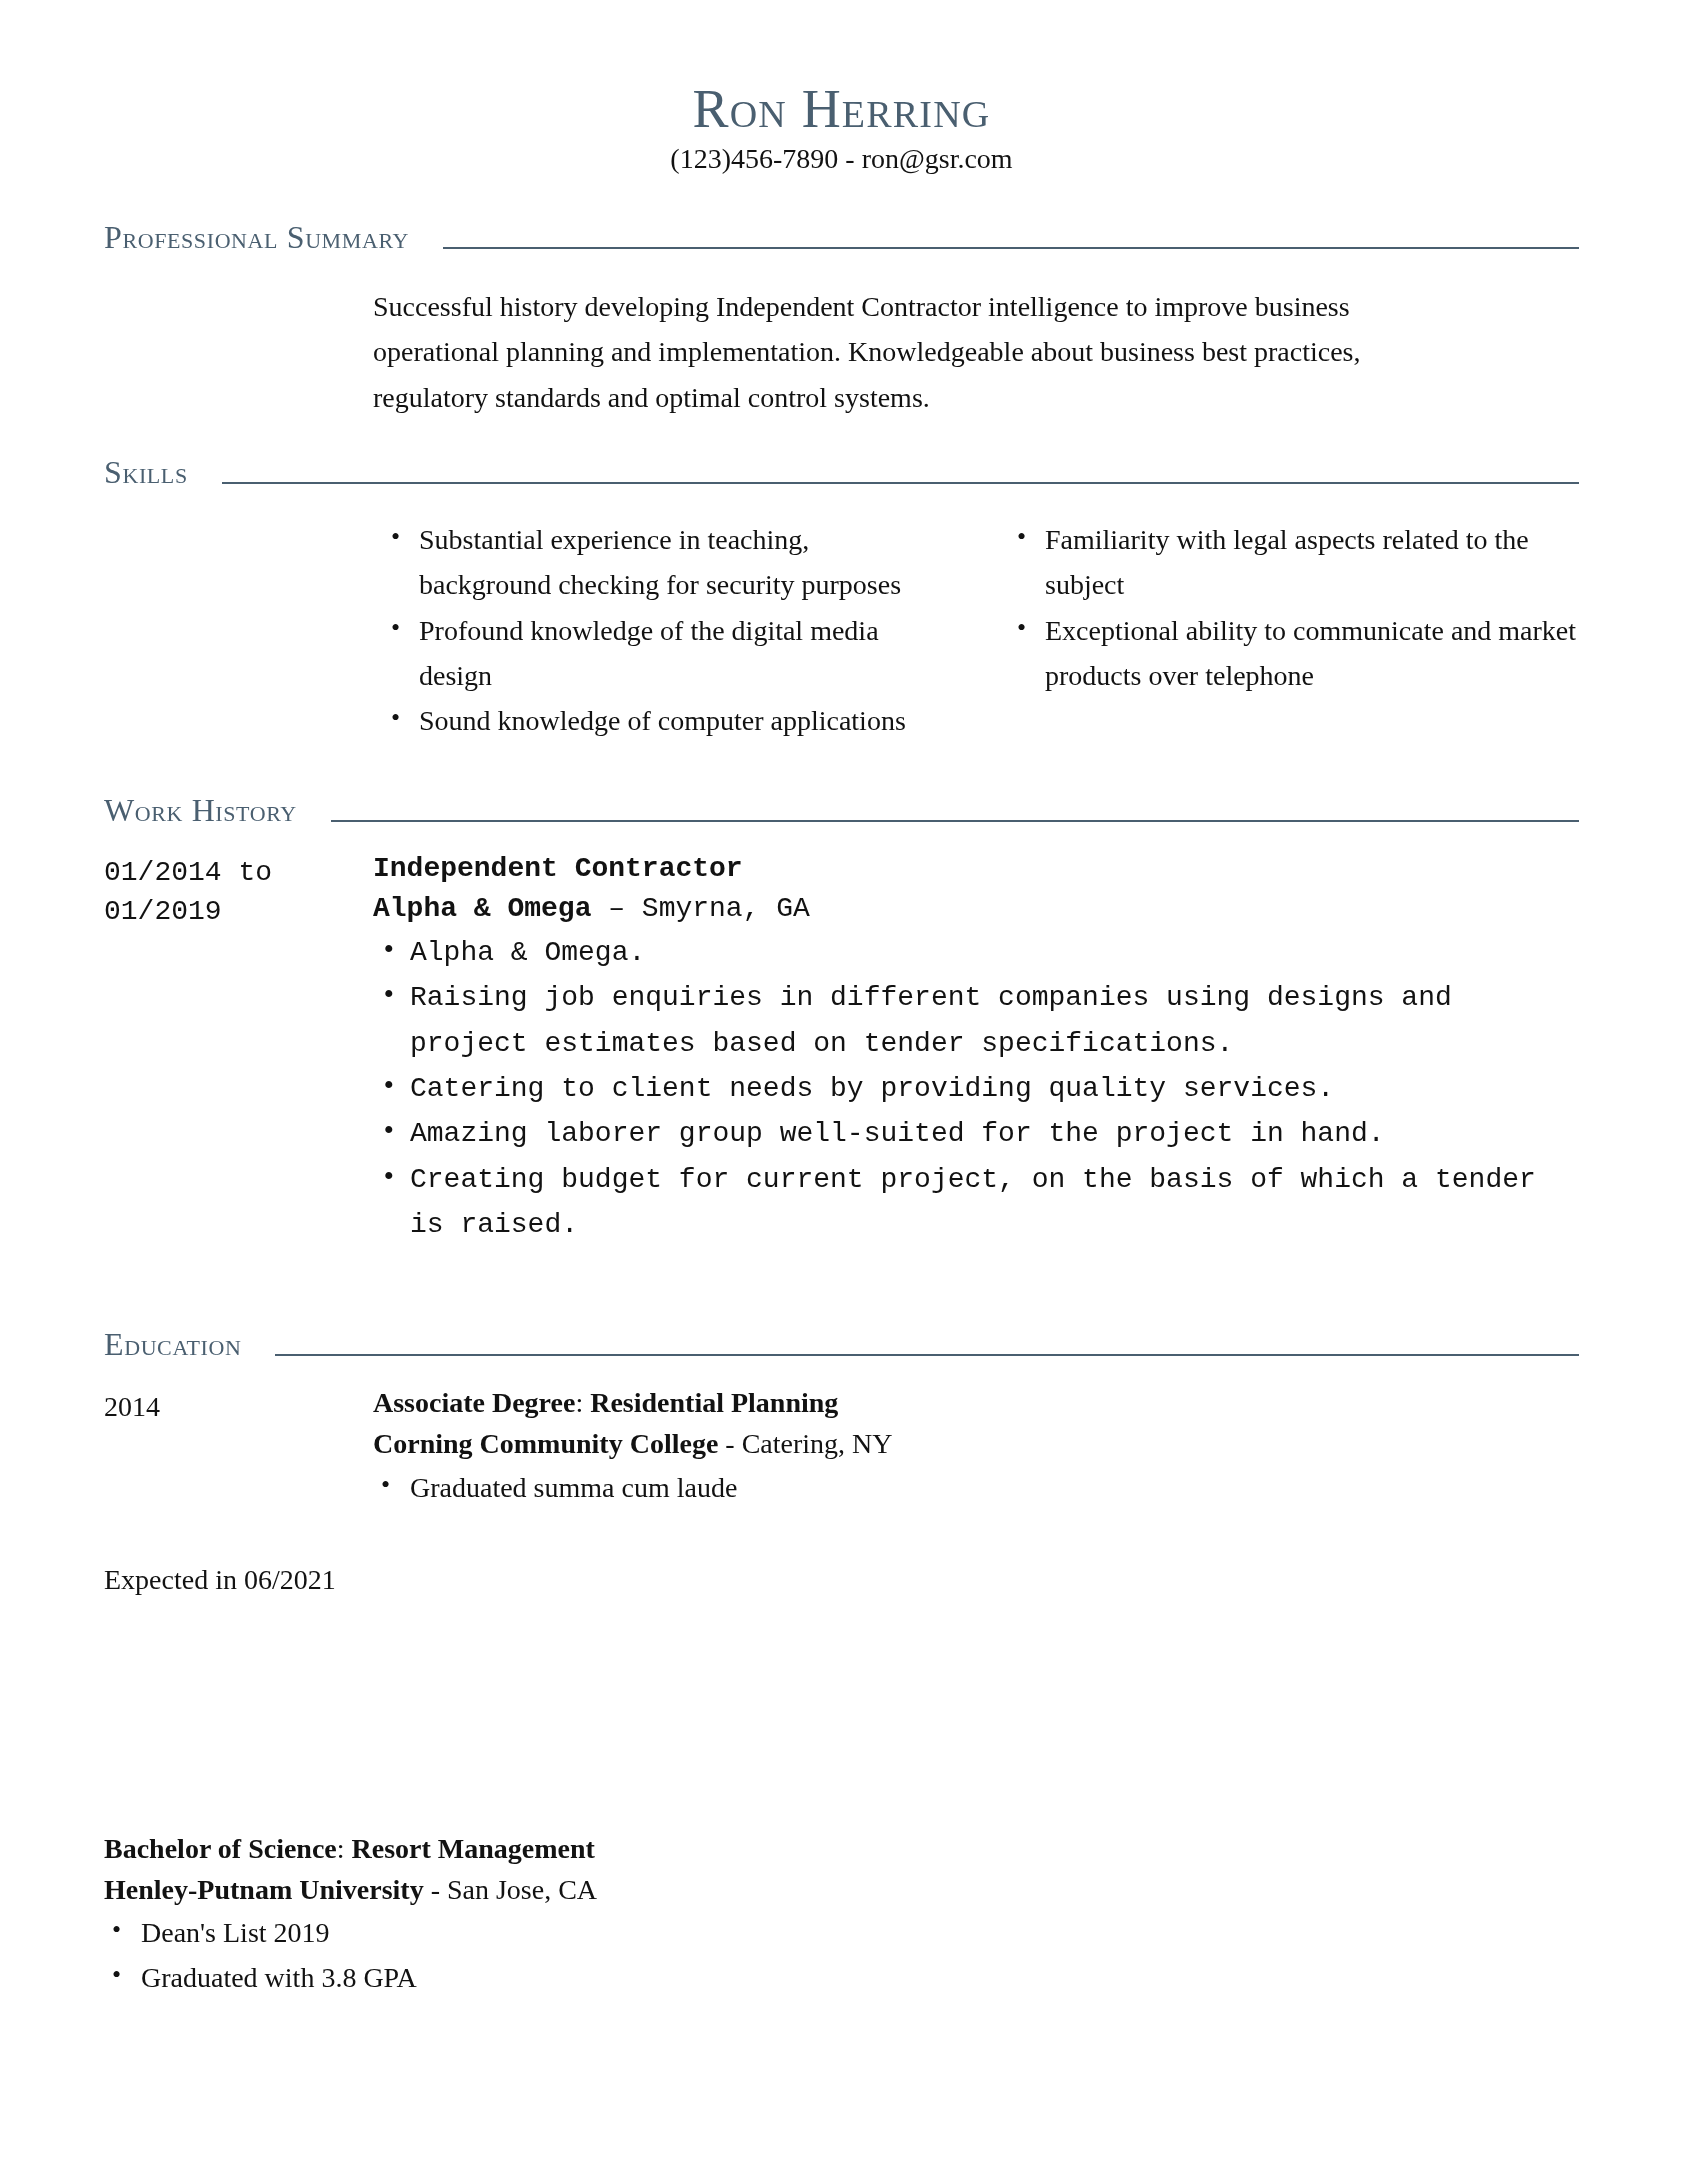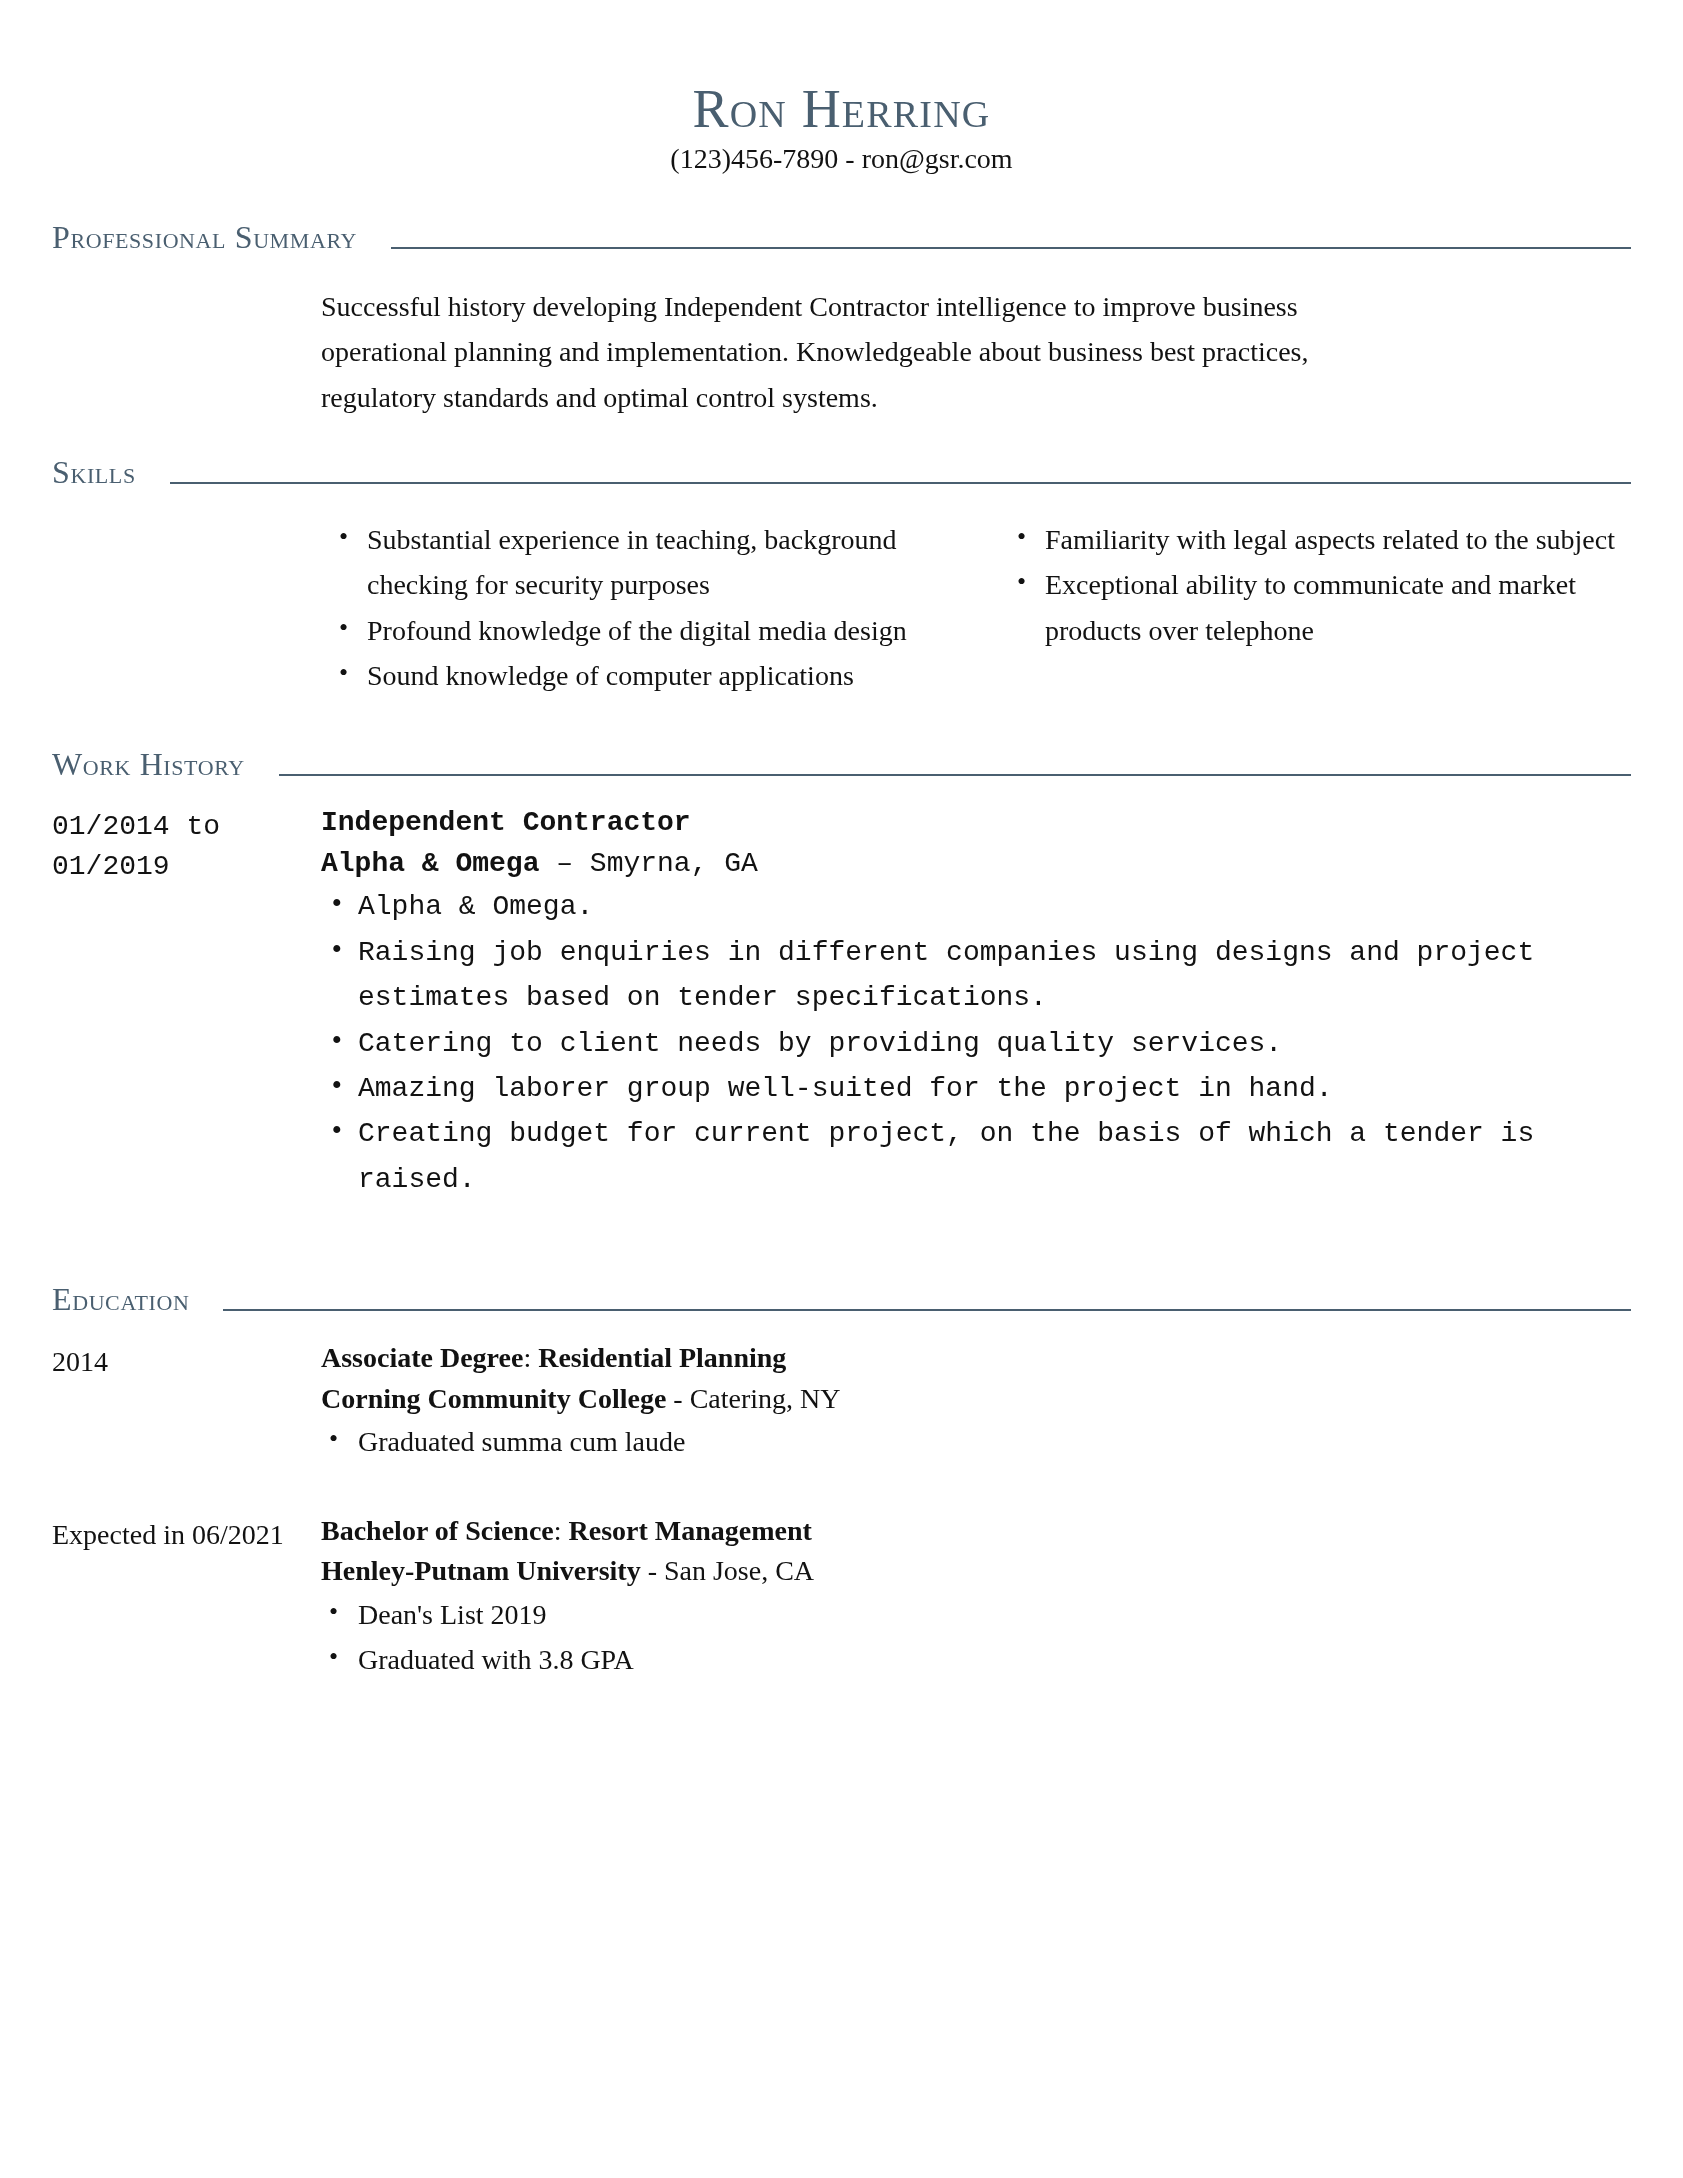--- a/index.html
+++ b/index.html
@@ -12,21 +12,21 @@
     height: 2178px;
     font-family: "Liberation Serif", "DejaVu Serif", serif;
     color: #1a1a1a;
     overflow: hidden;
   }
   .page {
     position: relative;
     width: 1683px;
     height: 2178px;
     box-sizing: border-box;
-    padding: 0 52px;
+    padding: 0 104px;
     background: #ffffff;
   }
 
   
   .doc-header {
     padding-top: 81px;
     text-align: center;
   }
   .cand-name {
     font-size: 54px;
@@ -136,21 +136,21 @@
     line-height: 1.45;
     color: #121212;
   }
   .b { font-weight: bold; }
   .job-bullets { margin-top: 4px; }
   .job-bullets > li { line-height: 1.62; }
 
   
   .edu-wrap { padding-top: 14px; }
   .edu-entry { margin-bottom: 46px; }
-  .edu-entry:last-child { margin-bottom: 0; }
+  .edu-entry:last-child { margin-bottom: 0; flex-direction: column; }
   .edu-line {
     font-size: 28px;
     line-height: 1.45;
     color: #121212;
   }
   .edu-bullets { margin-top: 3px; }
 
   .gap-skills { height: 36px; }
   .gap-work   { height: 50px; }
   .gap-edu    { height: 81px; }

